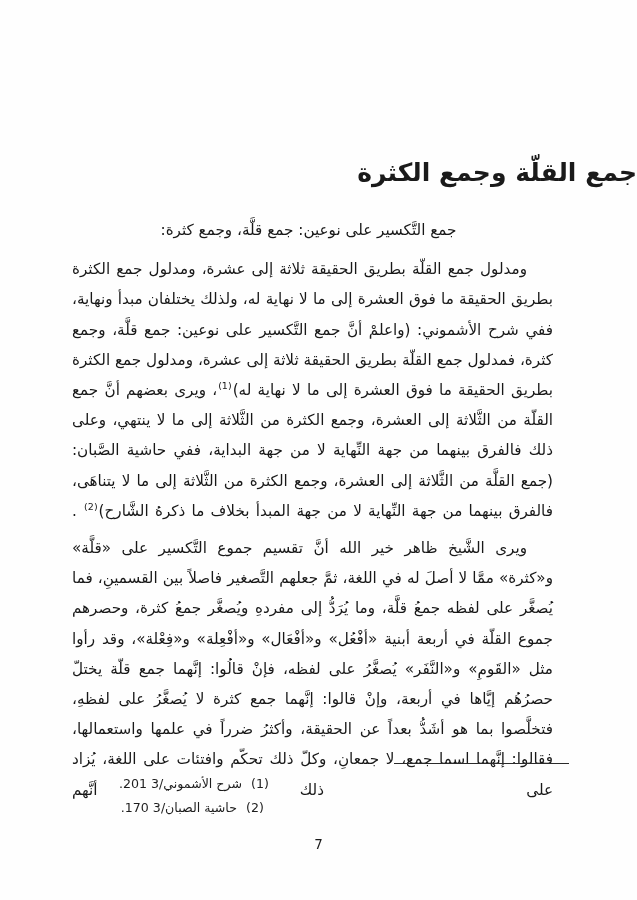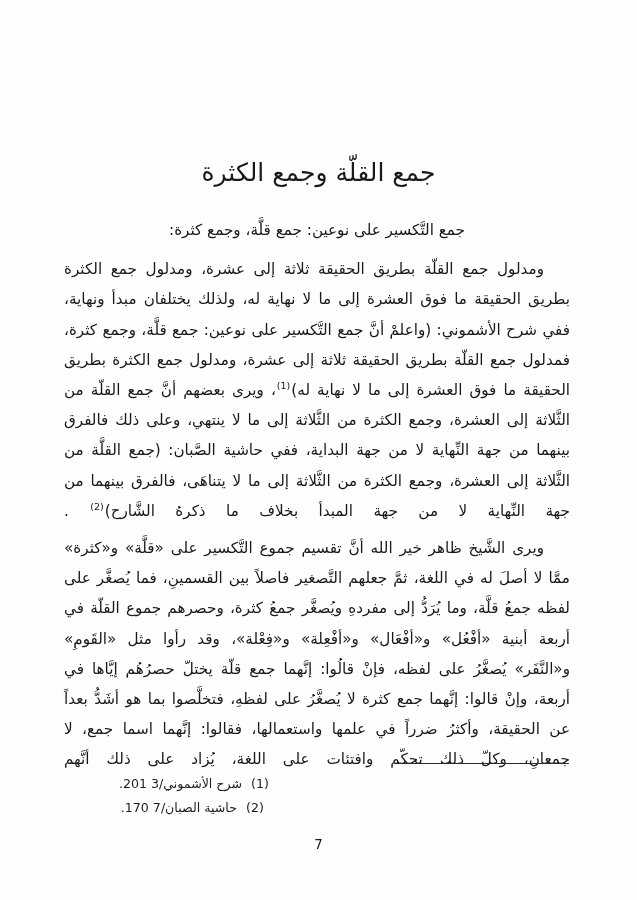--- a/index.html
+++ b/index.html
@@ -21,34 +21,34 @@
     inset: 0;
     background: #fefefe;
   }
 
   
   .doc-title {
     position: absolute;
     top: 138px;
     left: 0;
     right: 0;
-    text-align: center;
+    text-align: right;
     font-size: 25px;
-    font-weight: normal;
+    font-weight: bold;
     letter-spacing: 0px;
     color: #1a1a1a;
     direction: rtl;
     line-height: 1.4;
   }
 
   
   .body-block {
     position: absolute;
     top: 215px;
-    right: 67px;
+    right: 84px;
     left: 64px;
     direction: rtl;
     text-align: justify;
     text-align-last: justify;
     font-size: 15.2px;
     line-height: 30.2px;
     color: #181818;
   }
 
   .para {
@@ -57,20 +57,21 @@
     text-align-last: justify;
     direction: rtl;
   }
   .para.intro {
     text-align: center;
     text-align-last: center;
     margin-bottom: 9px;
   }
   .para.indented {
     text-indent: 26px;
+    margin-left: 8px;
   }
   .para + .para {
     margin-top: 0px;
   }
   .para.gap-before {
     margin-top: 7px;
   }
 
   .fn-ref {
     font-size: 9.5px;
@@ -146,19 +147,19 @@
 
   <div class="fn-rule"></div>
 
   <div class="footnotes">
     <div class="fn-line">
       <span class="fn-num">(1)</span>
       <span class="fn-text">شرح الأشموني/3 201.</span>
     </div>
     <div class="fn-line">
       <span class="fn-num">(2)</span>
-      <span class="fn-text">حاشية الصبان/7 170.</span>
+      <span class="fn-text">حاشية الصبان/3 170.</span>
     </div>
   </div>
 
   <div class="page-number">7</div>
 
 </div>
 
 </body></html>

